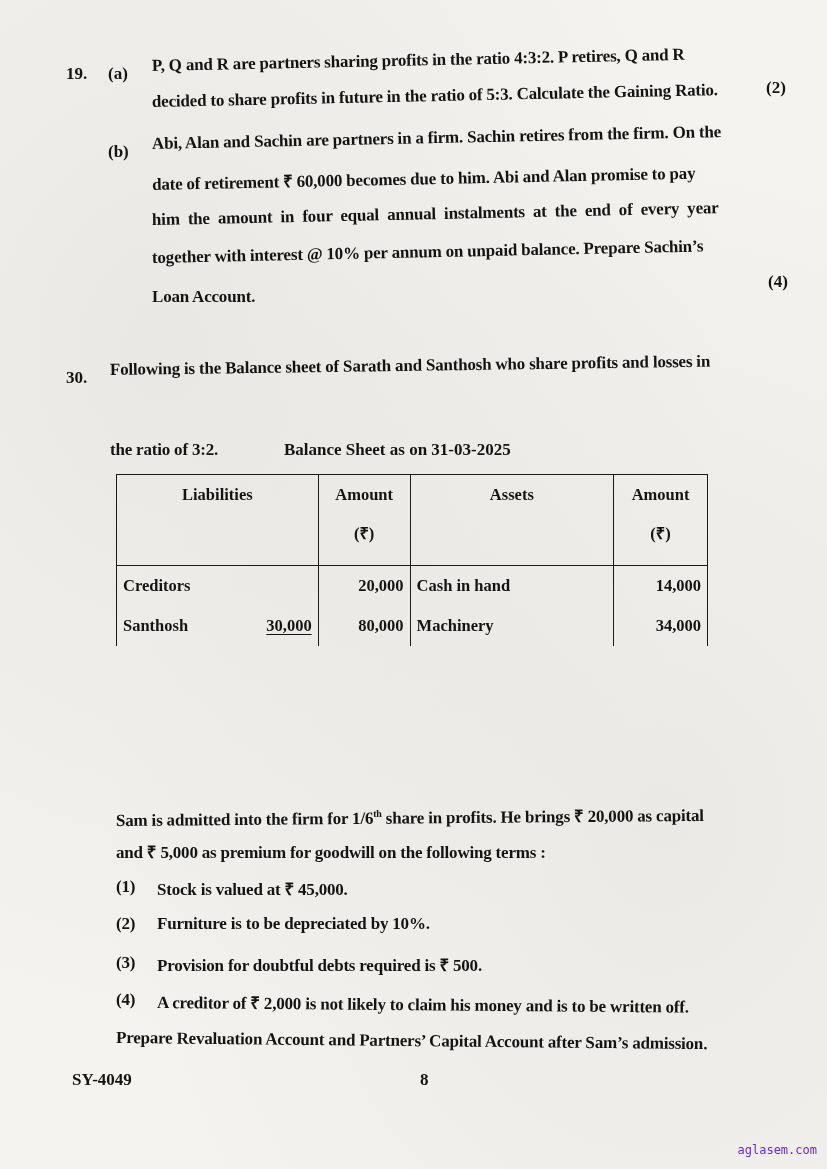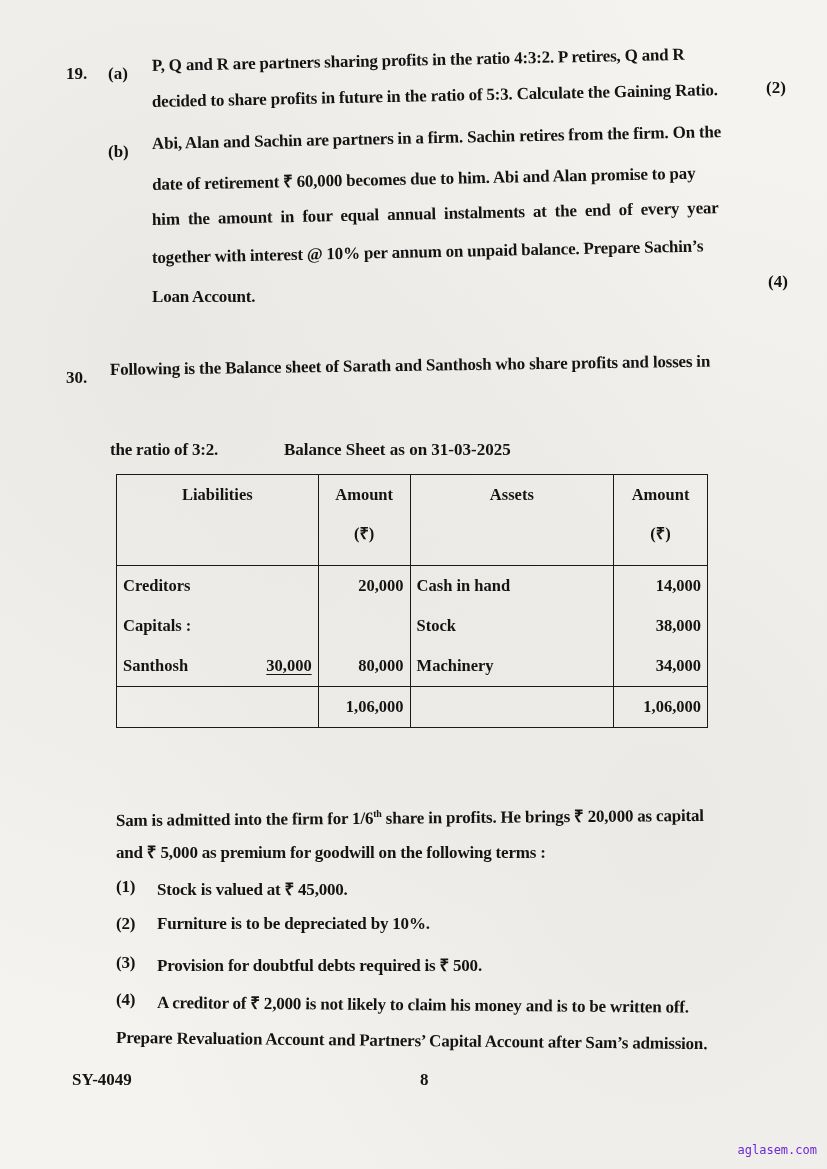--- a/index.html
+++ b/index.html
@@ -96,41 +96,29 @@
       </tr>
     </thead>
     <tbody>
       <tr class="first">
         <td>Creditors</td>
         <td class="num">20,000</td>
         <td>Cash in hand</td>
         <td class="num">14,000</td>
       </tr>
       <tr>
-        <td>Capitals :</td>
-        <td class="num"></td>
-        <td>Stock</td>
-        <td class="num">38,000</td>
-      </tr>
-      <tr>
         <td>
           <div class="sub-row">
             <span>Santhosh</span>
             <span class="sub-amt-underline">30,000</span>
           </div>
         </td>
         <td class="num">80,000</td>
         <td>Machinery</td>
         <td class="num">34,000</td>
-      </tr>
-      <tr class="total">
-        <td style="border-bottom:1.6px solid #1a1a1a;"></td>
-        <td class="num">1,06,000</td>
-        <td style="border-bottom:1.6px solid #1a1a1a;"></td>
-        <td class="num">1,06,000</td>
       </tr>
     </tbody>
   </table>
 
   <div class="line" style="left:116px; top:808px; transform:rotate(-0.5deg); transform-origin:left;"><span>Sam is admitted into the firm for 1/6</span><sup>th</sup><span> share in profits. He brings ₹ 20,000 as capital</span></div>
   <div class="line" style="left:116px; top:840px;">and ₹ 5,000 as premium for goodwill on the following terms :</div>
 
   <div>
     <span class="line" style="left:116px; top:877px;">(1)</span>
     <span class="line" style="left:157px; top:877px;">Stock is valued at ₹ 45,000.</span>

